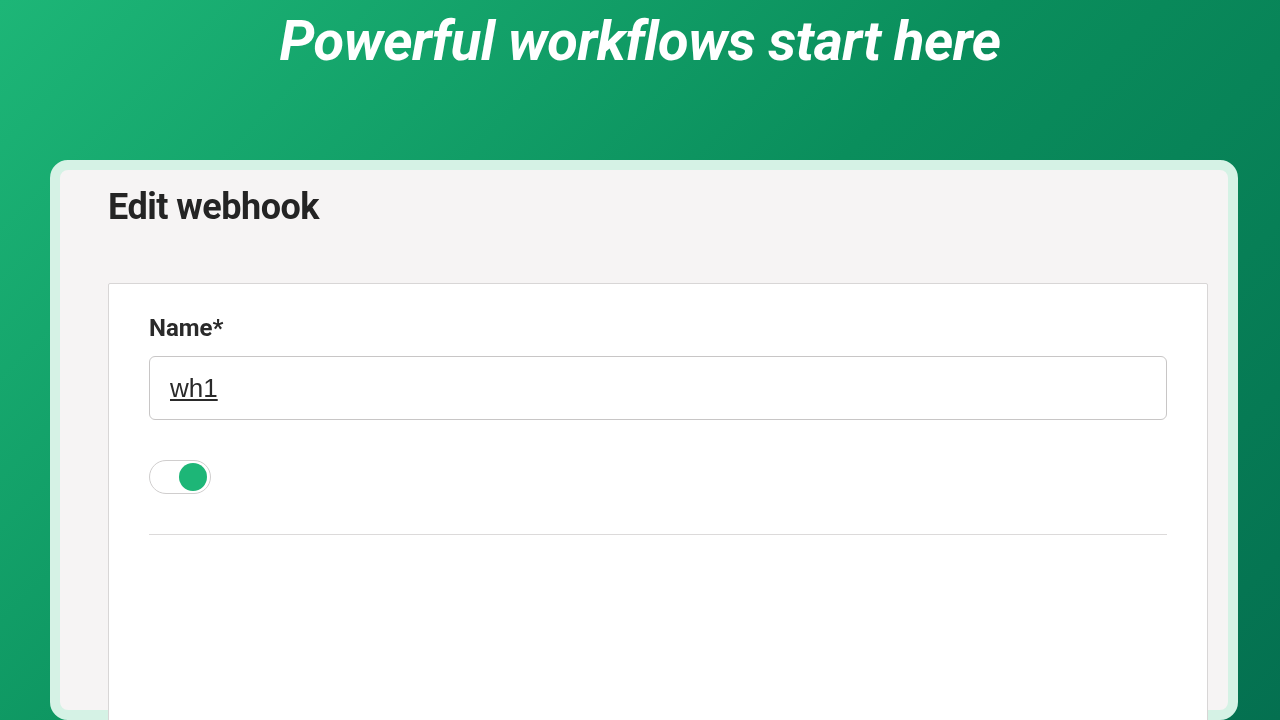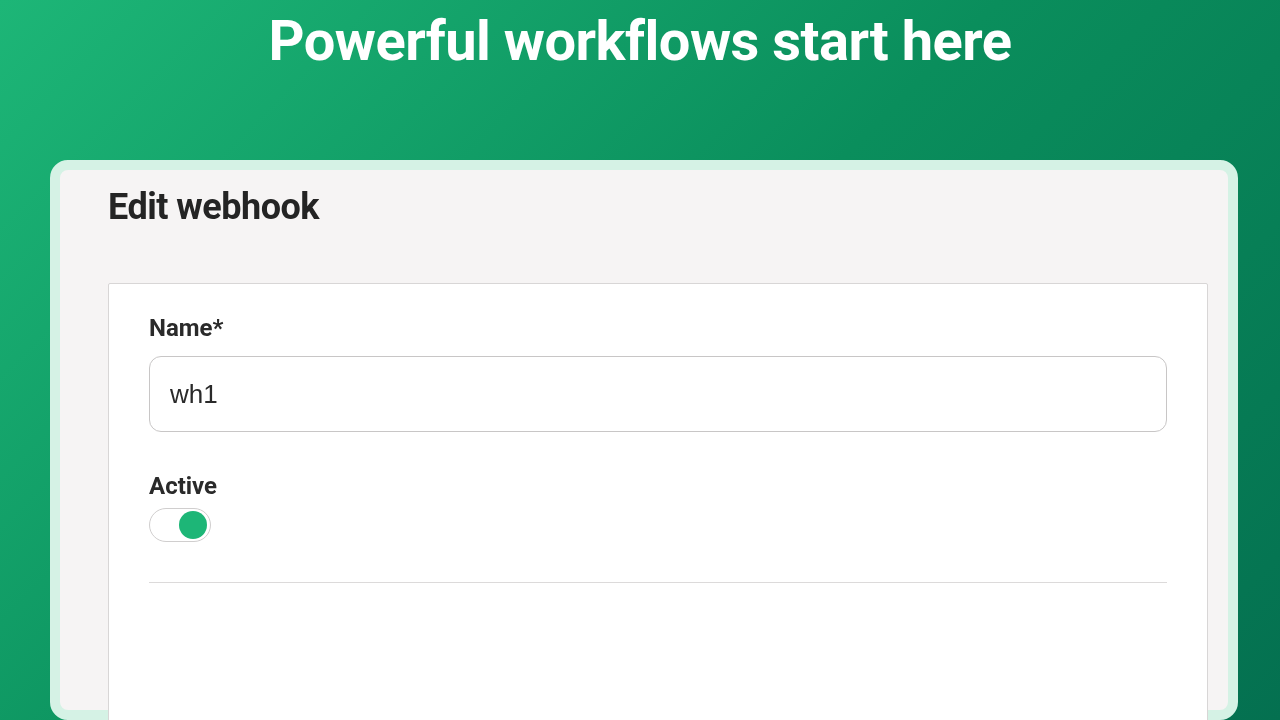--- a/index.html
+++ b/index.html
@@ -15,20 +15,21 @@
       overflow: hidden;
       position: relative;
     }
     .hero-title {
       color: #ffffff;
       font-size: 56px;
       font-weight: 700;
       text-align: center;
       padding-top: 8px;
       letter-spacing: -0.5px;
+      font-style: italic;
     }
     .card {
       position: absolute;
       top: 160px;
       left: 50px;
       right: 42px;
       height: 560px;
       background: #f6f4f4;
       border-radius: 18px;
       border: 10px solid #d5f2e5;
@@ -53,28 +54,29 @@
     }
     .form-label {
       color: #2a2a2a;
       font-size: 24px;
       font-weight: 700;
       display: block;
       margin-bottom: 14px;
     }
     .text-input {
       width: 100%;
-      height: 76px;
+      height: 64px;
       border: 1px solid #c8c6c6;
-      border-radius: 12px;
+      border-radius: 6px;
       font-size: 26px;
       color: #2a2a2a;
       padding: 0 20px;
       background: #ffffff;
       outline: none;
+      text-decoration: underline;
     }
     .url-input-wrap {
       position: relative;
       border: 3px solid #1db677;
       border-radius: 8px;
       padding: 4px;
     }
     .url-input {
       width: 100%;
       height: 56px;
@@ -163,21 +165,20 @@
 
   <div class="form-panel">
 
     <div class="form-group">
       <label class="form-label">Name*</label>
       <input type="text" class="text-input" value="wh1" style="">
     </div>
 
 
     <div class="toggle-group">
-      <label class="toggle-label">Active</label>
       <div class="toggle">
         <div class="toggle-knob"></div>
       </div>
     </div>
 
     <hr class="divider">
 
   </div>
 </div>
 

